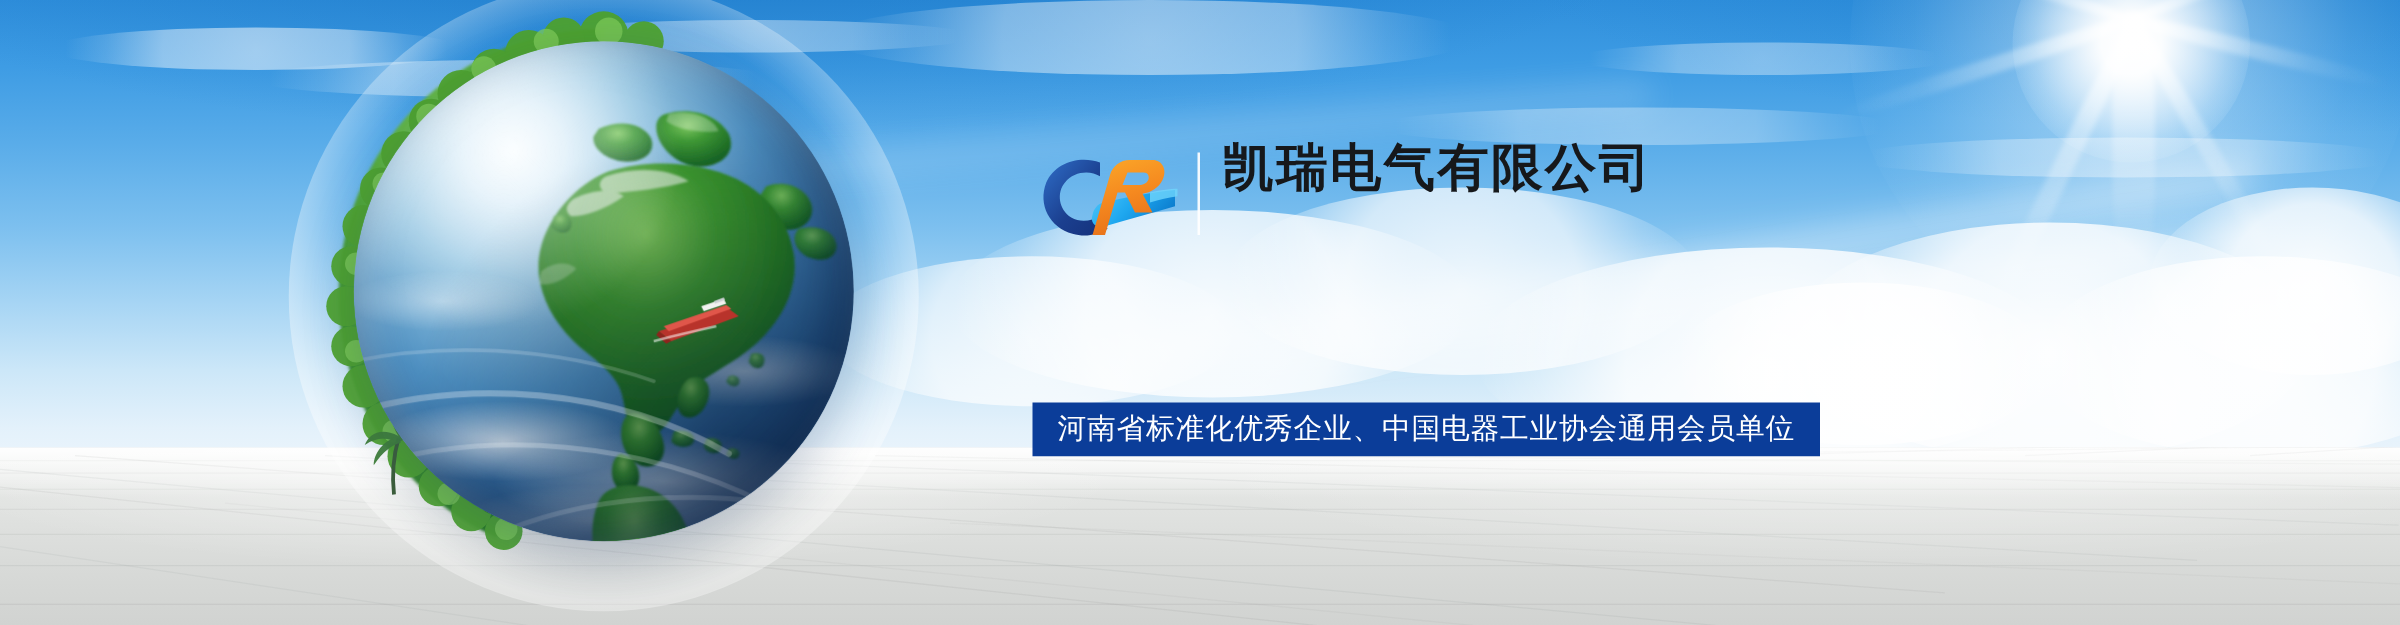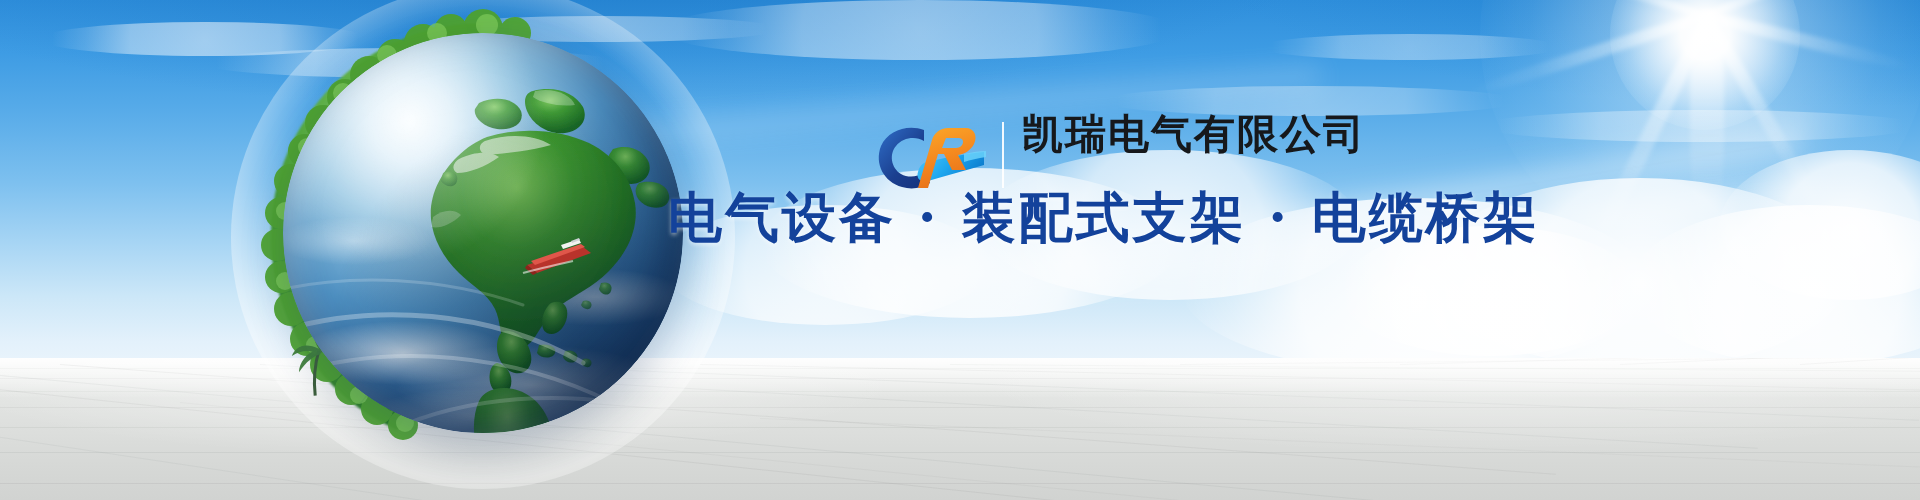--- a/index.html
+++ b/index.html
@@ -227,21 +227,21 @@
     box-shadow: inset -16px -18px 46px rgba(8,26,55,0.50),
                 inset 12px 10px 30px rgba(255,255,255,0.28);
   }
   
   .cont { position: absolute; }
   .globe-shipwrap { position: absolute; left: 238px; top: 198px; }
 
   
   .logo-block {
     position: absolute;
-    left: 872px; top: 112px;
+    left: 828px; top: 112px;
     width: 560px; height: 94px;
   }
   .logo-mark { position: absolute; left: 0; top: 6px; width: 118px; height: 76px; }
   .logo-divider {
     position: absolute;
     left: 130px; top: 10px;
     width: 2px; height: 66px;
     background: rgba(255,255,255,0.92);
   }
   .logo-cn {
@@ -607,16 +607,18 @@
                C88 30 91 27 91 24
                C91 21 89 20 86 20 Z" fill="url(#rGrad)"></path>
     </svg>
 
     <div class="logo-divider"></div>
 
     <div class="logo-cn">凯瑞电气有限公司</div>
 
   </div>
 
-  <div class="headline">电气设备 · 装配式支架 · 电缆桥架</div>
-
+
+  <div class="badge">
+    <span class="badge-text">河南省标准化优秀企业、中国电器工业协会通用会员单位</span>
+  </div>
 
 </div>
 
 </body></html>

